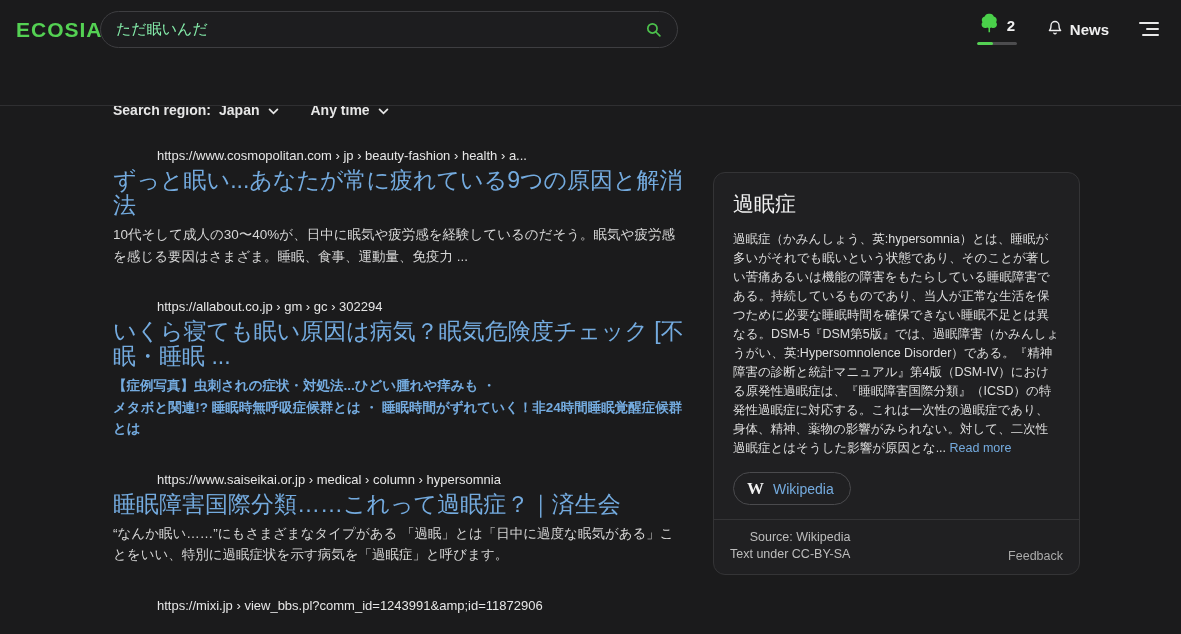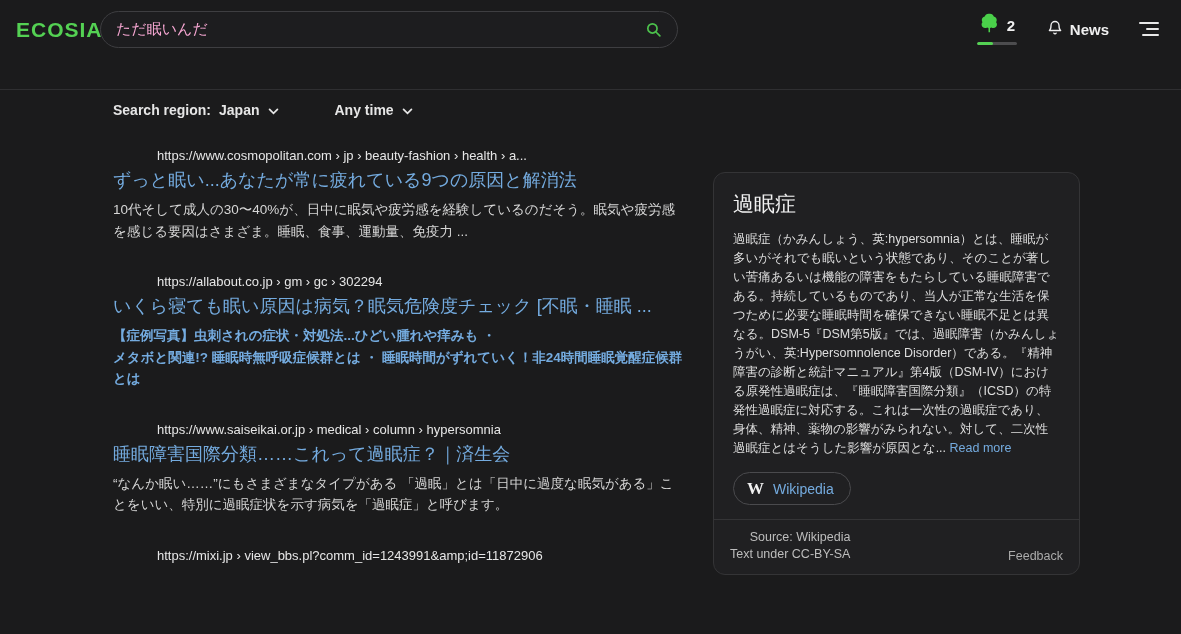--- a/index.html
+++ b/index.html
@@ -2,29 +2,29 @@
 <html><head>
 <meta charset="utf-8">
 <style>
   * { margin:0; padding:0; box-sizing:border-box; }
   html,body { background:#111; }
   .page {
     position:relative; width:1181px; height:634px; overflow:hidden;
     background:#1b1b1c; font-family:"Liberation Sans","DejaVu Sans",sans-serif;
   }
   
-  .header { position:absolute; top:0; left:0; right:0; height:90px;
+  .header { position:absolute; top:0; left:0; right:0; height:106px;
     border-bottom:1px solid #2f2f31; background:#1b1b1c; z-index:2; }
   .logo { position:absolute; left:16px; top:18px; color:#54d153;
     font-size:21px; font-weight:800; letter-spacing:1px; }
   .searchbar { position:absolute; left:100px; top:11px; width:578px; height:37px;
     border:1px solid #3e3e41; border-radius:19px; background:#1d1d1f;
     display:flex; align-items:center; padding:0 15px; }
   .search-input { flex:1; background:transparent; border:none; outline:none;
-    color:#f9a8d4; font-size:15px; font-family:inherit; }
+    color:#86efac; font-size:15px; font-family:inherit; }
   .icon-btn svg, .searchbar svg { display:block; }
   .topright { position:absolute; right:22px; top:13px; display:flex;
     align-items:center; gap:30px; }
   .tree-counter { display:flex; flex-direction:column; align-items:center; gap:5px; }
   .tree-row { display:flex; align-items:center; gap:9px; }
   .tree-count { color:#f0f0f0; font-size:15px; font-weight:700; }
   .tree-bar { width:40px; height:3px; background:#4c4c4e; border-radius:2px; overflow:hidden; }
   .tree-bar-fill { height:100%; background:#54d153; border-radius:2px; }
   .news-btn { display:flex; align-items:center; gap:7px; color:#f0f0f0;
     font-size:15px; font-weight:700; cursor:pointer; }
@@ -35,29 +35,29 @@
   
   .tabs { position:absolute; left:113px; top:57px; width:552px; height:28px;
     display:flex; align-items:center; gap:25px; }
   .tab { position:relative; display:flex; align-items:center; gap:7px;
     color:#e9e9e9; font-size:14.5px; font-weight:700; cursor:pointer; }
   .tab.active { color:#3ec64f; }
   .tab-underline { position:absolute; left:0; bottom:-6px; width:100%; height:4px;
     background:#3ec64f; border-radius:3px 3px 0 0; }
   .settings { margin-left:auto; color:#e9e9e9; font-size:14.5px; font-weight:700; cursor:pointer; }
   
-  .filters { position:absolute; left:113px; top:102px; display:flex; gap:56px;
+  .filters { position:absolute; left:113px; top:102px; display:flex; gap:32px;
     color:#e6e6e6; font-size:14px; font-weight:700; align-items:center; }
   .filter { display:flex; align-items:center; gap:8px; cursor:pointer; }
   .filter .lbl { font-weight:700; }
   
   .results { position:absolute; left:113px; top:146px; width:572px; }
   .result { margin-bottom:30px; }
   .result-url { color:#e6e6e6; font-size:13px; line-height:19px; margin-bottom:3px;padding-left:44px; }
-  .result-title { color:#74abdf; font-size:18px; line-height:25px; margin-bottom:6px;
+  .result-title { color:#74abdf; font-size:23px; line-height:25px; margin-bottom:6px;
     font-weight:400; cursor:pointer; }
   .result-desc { color:#d6d6d6; font-size:13.5px; line-height:21.5px; }
   .sublinks { margin-top:4px;font-weight:bold; }
   .sublink { color:#74abdf; font-size:13.5px; line-height:21.5px; cursor:pointer; }
   
   .panel { position:absolute; left:713px; top:136px; width:367px;
     background:#202022; border:1px solid #343436; border-radius:12px;margin-top:36px; }
   .panel-body { padding:17px 19px 14px; }
   .panel-title { color:#f2f2f2; font-size:21px; font-weight:400; margin-bottom:12px; }
   .panel-text { color:#dedede; font-size:12.5px; line-height:19px; }

